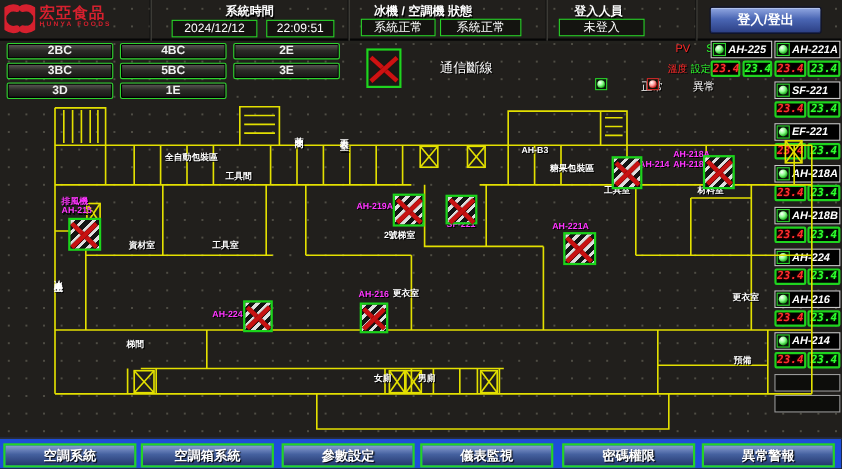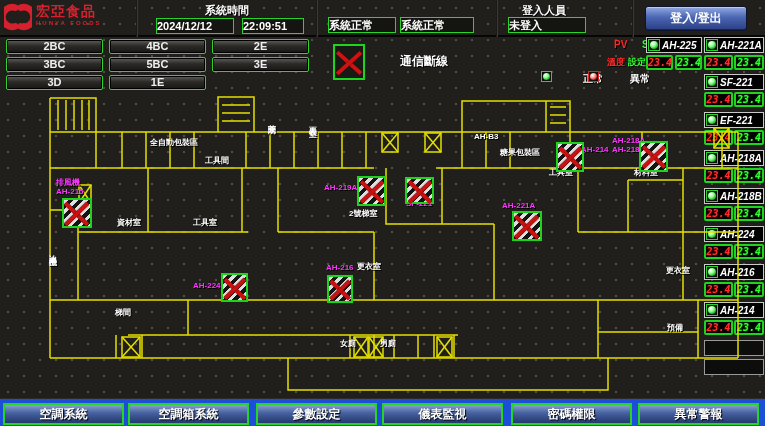--- a/index.html
+++ b/index.html
@@ -13,42 +13,42 @@
     color:#fff;
   }
   
   .hband{position:absolute;left:0;top:0;width:765px;height:37px;
     border-bottom:2px solid #060606;box-shadow:0 3px 0 #39383310;}
   .sep{position:absolute;top:0;width:2px;height:37px;
     background:linear-gradient(90deg,#0a0a0a,#4a4943);}
   .ptitle{position:absolute;font-size:11px;font-weight:bold;color:#fdfdfd;
     white-space:nowrap;text-shadow:1px 1px 0 #000;}
   .gbox{position:absolute;height:16px;border:1px solid #28d428;background:#141410;
-    color:#fff;font-size:11px;font-weight:bold;line-height:14px;
+    color:#fff;font-size:11px;font-weight:normal;text-align:center;line-height:14px;
     white-space:nowrap;}
   .logo{position:absolute;left:4px;top:2px;display:flex;align-items:center;gap:4px;}
   .brand{color:#d6202e;font-weight:bold;line-height:12px;}
   .brand .b1{font-size:14px;letter-spacing:1px;}
   .brand .b2{font-size:6px;letter-spacing:2px;}
   .login-btn{position:absolute;left:645px;top:6px;width:102px;height:25px;
     background:linear-gradient(180deg,#93a9e2,#4a66b4 45%,#2b3e82);
     border:1px solid #10142a;border-radius:3px;box-shadow:inset 0 1px 0 #bccaf0, inset 0 -1px 0 #1a2550;
     color:#fff;font-size:12px;font-weight:bold;text-align:center;line-height:23px;}
   
   .zbtn{position:absolute;width:97px;height:15px;border:1px solid #2ed32e;border-radius:2px;
     background:linear-gradient(180deg,#605f5a,#2b2a27 45%,#171614);
     color:#efefef;font-size:11px;font-weight:bold;text-align:center;line-height:13px;
     box-shadow:inset 0 0 0 1px #000;}
   
   .xbox{position:absolute;border:2px solid #1fd41f;background:#191916;}
   .xbox::before,.xbox::after{content:'';position:absolute;left:-8%;top:46%;width:116%;height:4px;
     background:#cc1212;box-shadow:0 0 1px #500;}
   .xbox::before{transform:rotate(42deg)}
   .xbox::after{transform:rotate(-42deg)}
-  .lgl{position:absolute;font-weight:bold;white-space:nowrap;text-shadow:1px 1px 0 #000;padding-left:28px;}
+  .lgl{position:absolute;font-weight:normal;white-space:nowrap;text-shadow:1px 1px 0 #000;padding-left:28px;}
   .lgl.red{color:#ff2828}
   .lgl.grn{color:#2dff2d}
   .led{position:absolute;width:11px;height:11px;border:1px solid #2bd42b;background:#0a140a;}
   .led::after{content:'';position:absolute;inset:1px;border-radius:50%;
     background:radial-gradient(circle at 35% 30%,#fff,#8cff8c 40%,#18a818 75%,#0a520a);}
   .led.r{border-color:#d42b2b}
   .led.r::after{background:radial-gradient(circle at 35% 30%,#fff,#ff9c9c 40%,#c21818 75%,#520a0a);}
   
   .eqname{position:absolute;height:16px;background:#000;border:1px solid #c9c9c9;
     display:flex;align-items:center;gap:2px;padding-left:1px;
@@ -99,20 +99,21 @@
   </div>
   <div class="sep" style="left:136px"></div>
   <div class="sep" style="left:316px"></div>
   <div class="sep" style="left:496px"></div>
   <div class="sep" style="left:632px"></div>
 
   <div class="ptitle" style="left:205px;top:3px">系統時間</div>
   <div class="gbox" style="left:156px;top:18px;width:78px">2024/12/12</div>
   <div class="gbox" style="left:242px;top:18px;width:62px">22:09:51</div>
 
+  <div class="ptitle" style="left:340px;top:3px">冰機 / 空調機 狀態</div>
   <div class="gbox" style="left:328px;top:17px;width:68px">系統正常</div>
   <div class="gbox" style="left:400px;top:17px;width:74px">系統正常</div>
 
   <div class="ptitle" style="left:522px;top:3px">登入人員</div>
   <div class="gbox" style="left:508px;top:17px;width:78px">未登入</div>
 
   <div class="login-btn">登入/登出</div>
 </div>
 
 <div>

